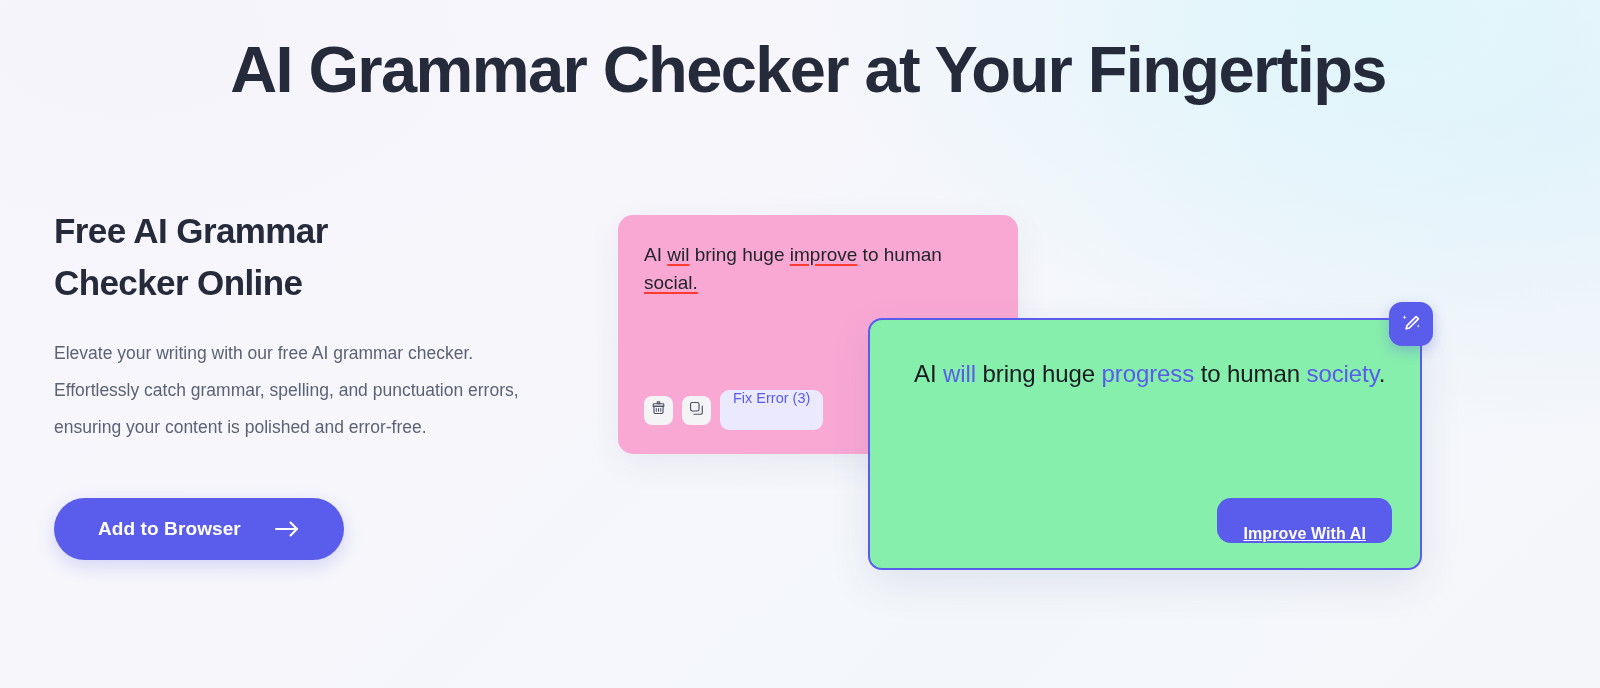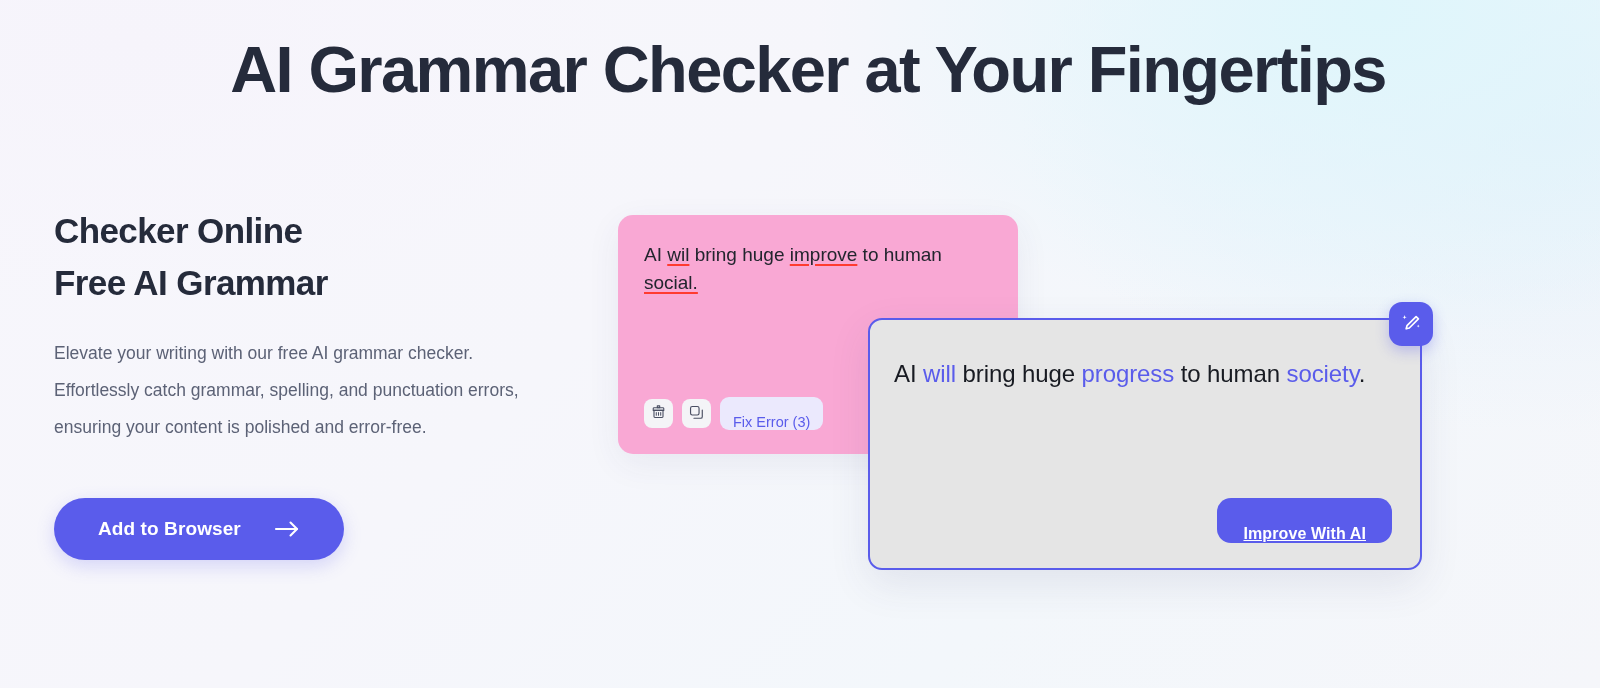--- a/index.html
+++ b/index.html
@@ -69,31 +69,31 @@
     position:absolute; left:26px; bottom:24px;
     display:flex; align-items:center; gap:9px;
   }
   .icon-btn {
     width:29px; height:29px; border-radius:8px;
     background:#f4f4f7; border:none;
     display:flex; align-items:center; justify-content:center;
     cursor:pointer;
   }
   .chip {
-    height:33px; padding:0 13px; border-radius:9px;
+    height:40px; padding:0 13px; border-radius:9px;
     background:#ebe9fd; border:none;
-    display:flex; align-items:flex-end;
+    display:flex; align-items:flex-start;
     color:#5a5ceb; font-size:14.5px; font-weight:400; cursor:pointer;
   }
 
   .card-front {
     position:absolute; left:868px; top:318px; width:554px; height:252px;
-    background:#e5e5e5; border:2px solid #5a5ceb; border-radius:14px;
+    background:#86efac; border:2px solid #5a5ceb; border-radius:14px;
     box-shadow:0 14px 40px rgba(60,62,110,.10);
-    padding:32px 30px 0 24px;
+    padding:32px 30px 0 44px;
   }
   .card-front-text {
     font-size:24px; line-height:44px; color:#181b22; letter-spacing:-.1px;
   }
   .hl { color:#5a5ceb; }
   .improve-button {
     position:absolute; right:28px; bottom:25px;
     height:45px; padding:0 26px;
     background:#5a5ceb; border:none; border-radius:14px;
     color:#ffffff; font-size:16px; font-weight:700; letter-spacing:.1px;
@@ -111,22 +111,22 @@
 </style>
 </head>
 <body>
 
 <div class="stage">
 
   <h1 class="hero-title">AI Grammar Checker at Your Fingertips</h1>
 
   <div class="left-col">
     <div class="section-title">
+      <div>Free AI Grammar</div>
       <div>Checker Online</div>
-      <div>Free AI Grammar</div>
     </div>
 
     <p class="section-desc">Elevate your writing with our free AI grammar checker. Effortlessly catch grammar, spelling, and punctuation errors, ensuring your content is polished and error-free.</p>
 
     <button class="cta-button">
       <span>Add to Browser</span>
       <span class="arrow-icon">
         <svg width="26" height="18" viewBox="0 0 26 18" fill="none" aria-hidden="true">
           <path d="M2 9h21" stroke="#ffffff" stroke-width="2.1" stroke-linecap="round"></path>
           <path d="M16.5 2.5L23 9l-6.5 6.5" stroke="#ffffff" stroke-width="2.1" stroke-linecap="round" stroke-linejoin="round"></path>

